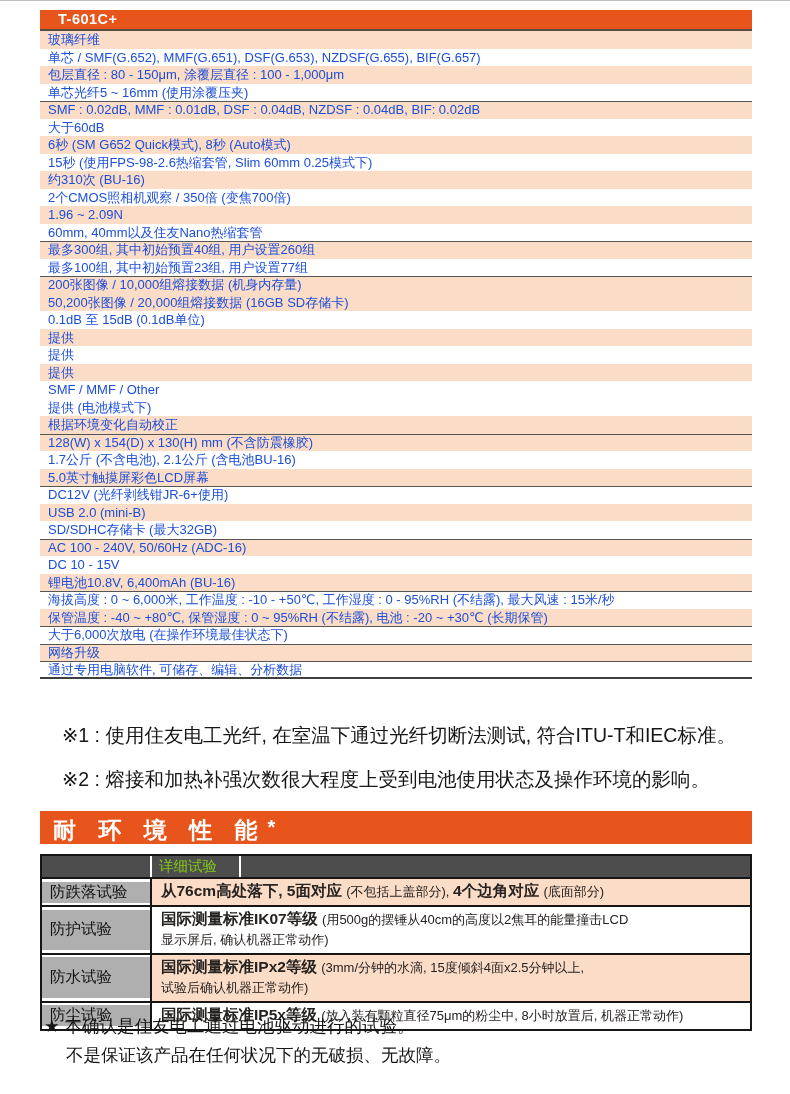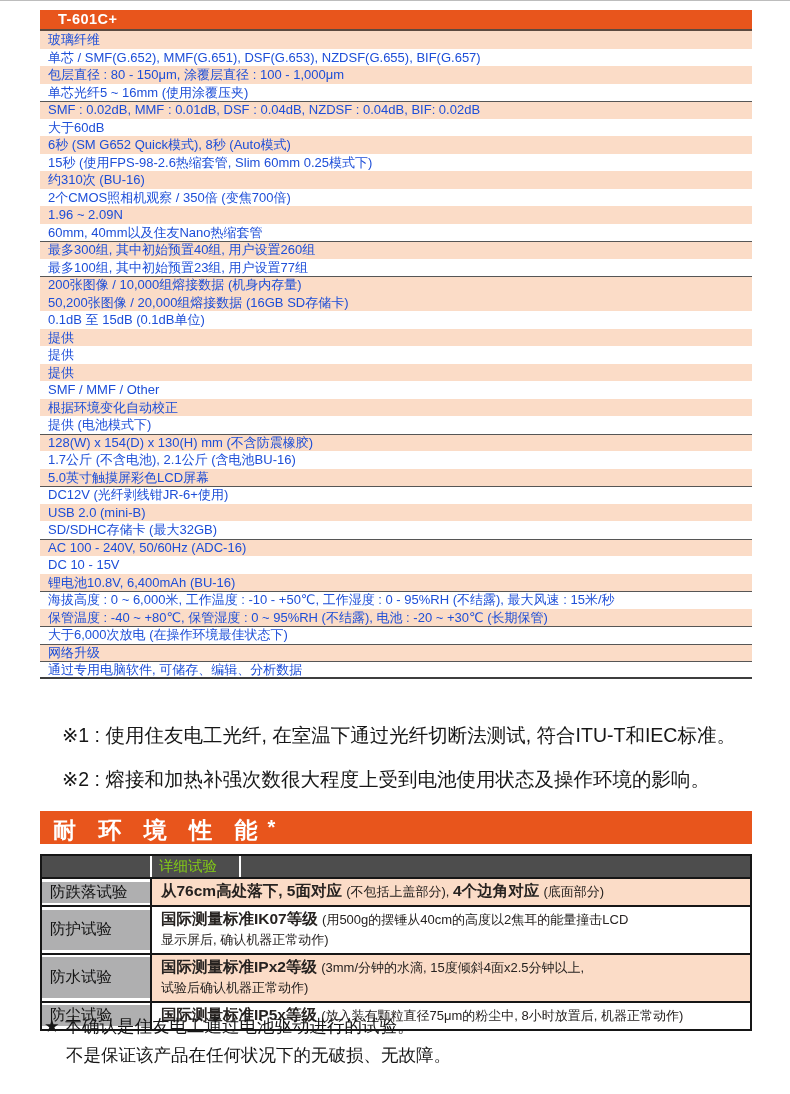--- a/index.html
+++ b/index.html
@@ -87,22 +87,22 @@
       <div class="spec-row white">60mm, 40mm以及住友Nano热缩套管</div>
       <div class="spec-row peach divider">最多300组, 其中初始预置40组, 用户设置260组</div>
       <div class="spec-row white">最多100组, 其中初始预置23组, 用户设置77组</div>
       <div class="spec-row peach divider">200张图像 / 10,000组熔接数据 (机身内存量)</div>
       <div class="spec-row peach">50,200张图像 / 20,000组熔接数据 (16GB SD存储卡)</div>
       <div class="spec-row white">0.1dB 至 15dB (0.1dB单位)</div>
       <div class="spec-row peach">提供</div>
       <div class="spec-row white">提供</div>
       <div class="spec-row peach">提供</div>
       <div class="spec-row white">SMF / MMF / Other</div>
+      <div class="spec-row white">提供 (电池模式下)</div>
       <div class="spec-row peach">根据环境变化自动校正</div>
-      <div class="spec-row white">提供 (电池模式下)</div>
       <div class="spec-row peach divider">128(W) x 154(D) x 130(H) mm (不含防震橡胶)</div>
       <div class="spec-row white">1.7公斤 (不含电池), 2.1公斤 (含电池BU-16)</div>
       <div class="spec-row peach">5.0英寸触摸屏彩色LCD屏幕</div>
       <div class="spec-row white divider">DC12V (光纤剥线钳JR-6+使用)</div>
       <div class="spec-row peach">USB 2.0 (mini-B)</div>
       <div class="spec-row white">SD/SDHC存储卡 (最大32GB)</div>
       <div class="spec-row peach divider">AC 100 - 240V, 50/60Hz (ADC-16)</div>
       <div class="spec-row white">DC 10 - 15V</div>
       <div class="spec-row peach">锂电池10.8V, 6,400mAh (BU-16)</div>
       <div class="spec-row white divider">海拔高度 : 0 ~ 6,000米, 工作温度 : -10 - +50℃, 工作湿度 : 0 - 95%RH (不结露), 最大风速 : 15米/秒</div>

